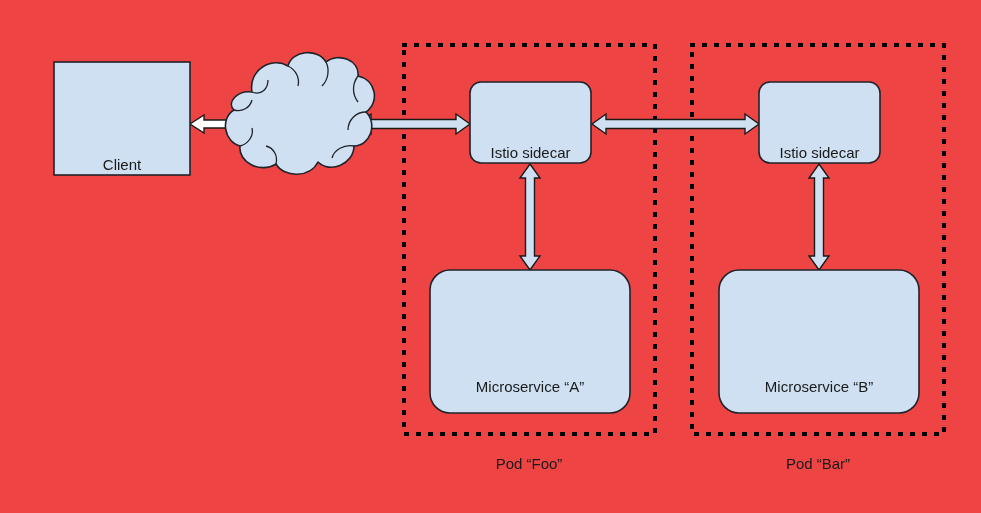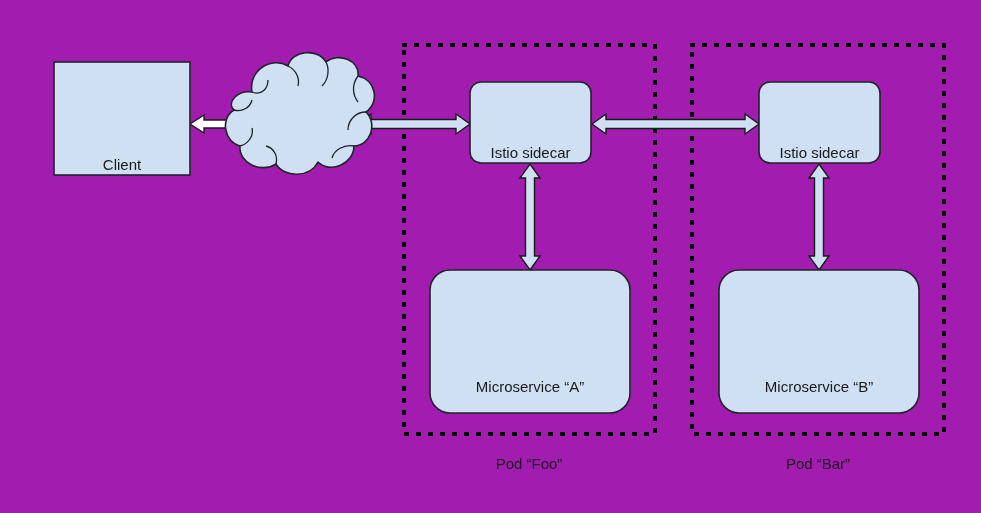--- a/index.html
+++ b/index.html
@@ -10,21 +10,21 @@
   body {
     width: 981px;
     height: 513px;
     font-family: "Liberation Sans", sans-serif;
     overflow: hidden;
   }
   #diagram-root {
     position: relative;
     width: 981px;
     height: 513px;
-    background: #a21caf;
+    background: #ef4444;
   }
   svg.canvas {
     display: block;
     width: 981px;
     height: 513px;
   }
   .node-label {
     font-family: "Liberation Sans", sans-serif;
     font-size: 15px;
     fill: #1a1a1a;

